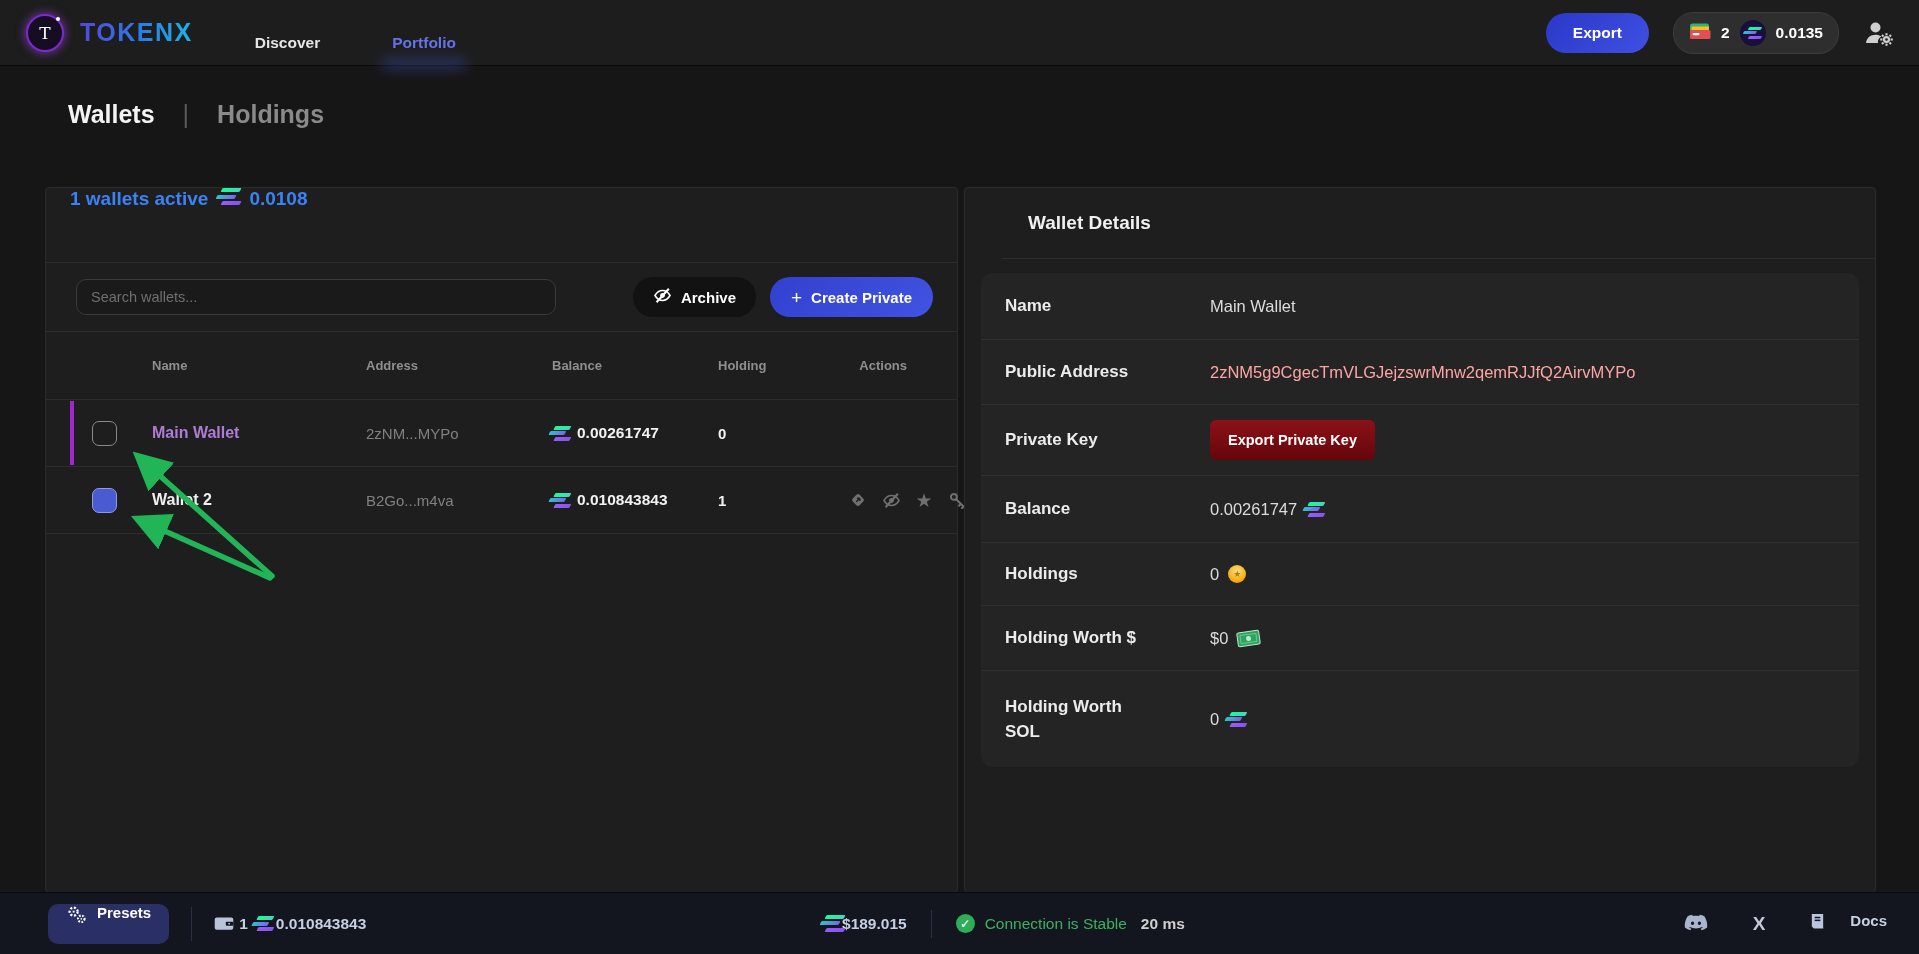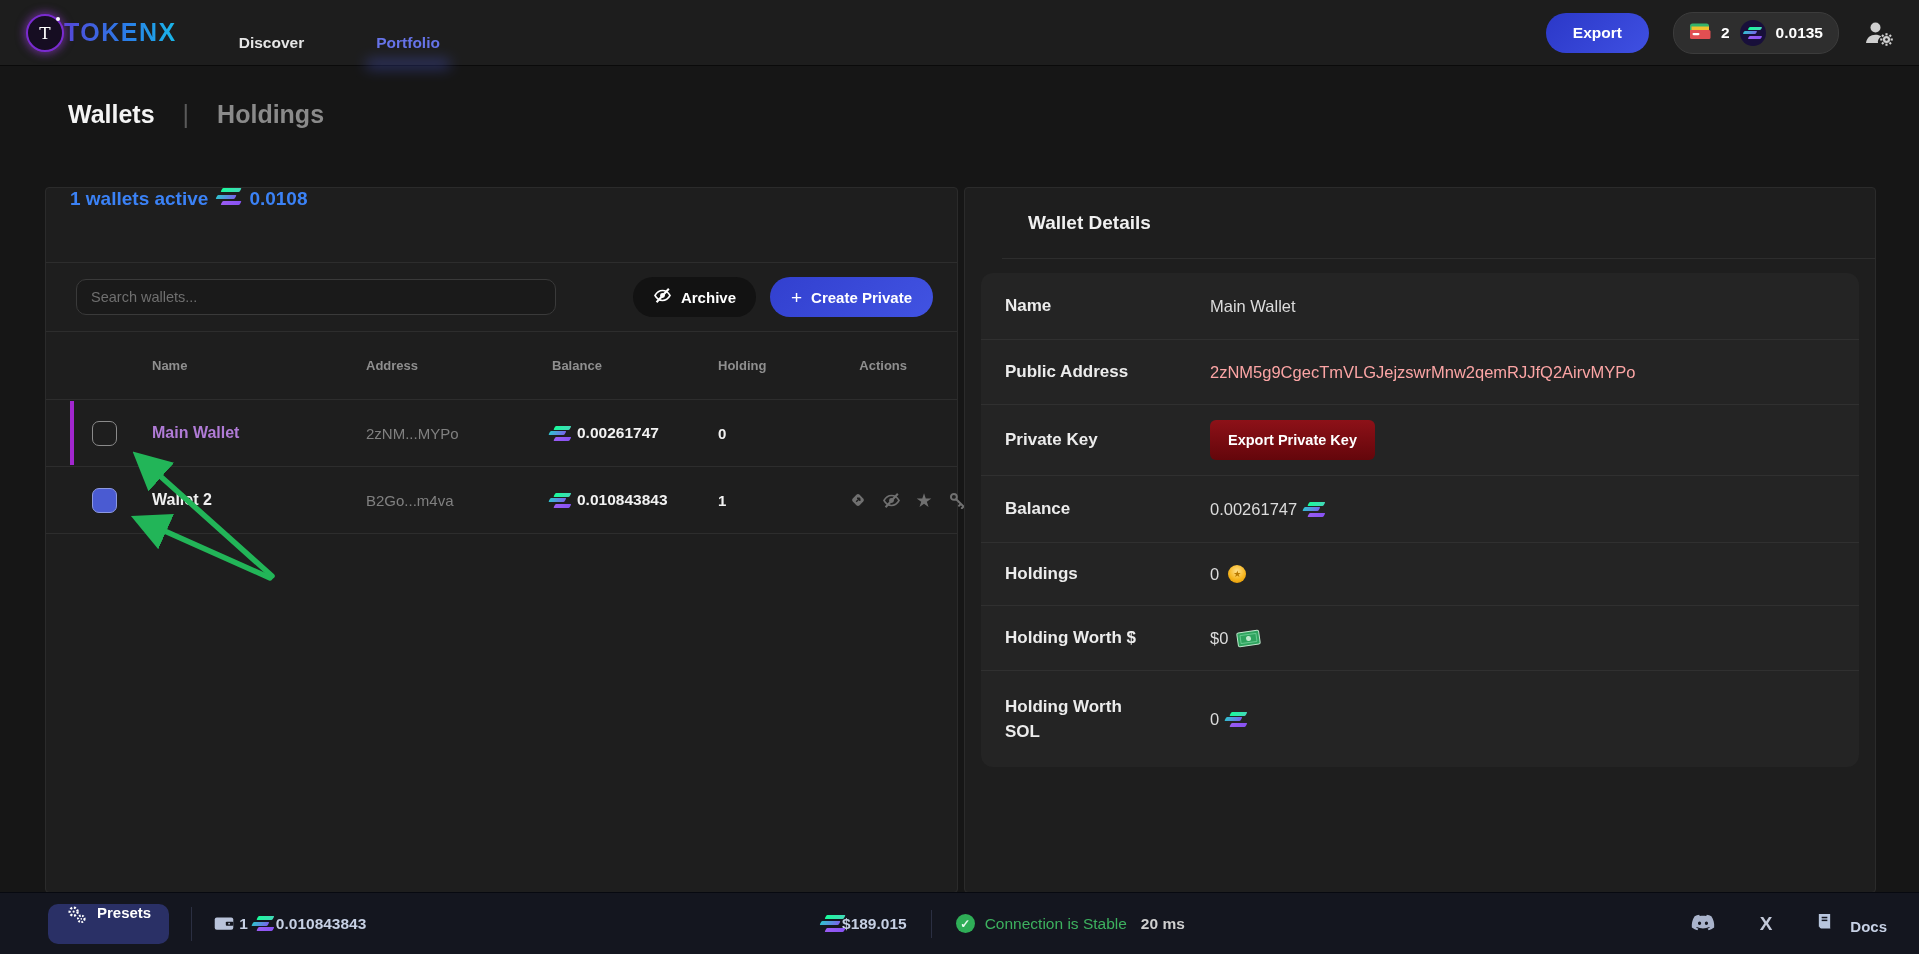--- a/index.html
+++ b/index.html
@@ -7,21 +7,21 @@
        font-family:"Liberation Sans",sans-serif;color:#e8e8e8;}
 
   
   .nav{position:absolute;top:0;left:0;right:0;height:66px;background:#1d1d1d;
        border-bottom:1px solid #0a0a0a;display:flex;align-items:center;padding:0 26px;box-sizing:border-box;}
   .logo{position:relative;width:38px;height:38px;border-radius:50%;background:#160d22;
         border:2px solid #7a2bd0;box-shadow:0 0 9px 2px rgba(155,60,220,.55);
         display:flex;align-items:center;justify-content:center;box-sizing:border-box;
         color:#fff;font-family:"DejaVu Serif",serif;font-size:17px;}
   .logo::after{content:"";position:absolute;top:1px;right:2px;width:4px;height:4px;border-radius:50%;background:#fff;}
-  .brand{margin-left:0;font-size:25px;font-weight:800;letter-spacing:1.5px;
+  .brand{margin-left:16px;font-size:25px;font-weight:800;letter-spacing:1.5px;
          background:linear-gradient(90deg,#5348d8,#2a7de8 55%,#19b8e8);
          -webkit-background-clip:text;background-clip:text;color:transparent;}
   .nav-links{display:flex;align-items:center;gap:72px;margin-left:62px;font-size:15.5px;font-weight:700;}
   .nav-link{color:#e6e6e6;cursor:pointer;margin-top:21px;}
   .nav-link.active{position:relative;color:#6673e8;}
   .nav-link.active::after{content:"";position:absolute;left:-10px;right:-10px;bottom:-16px;height:8px;
         background:#4a58d8;filter:blur(7px);opacity:.5;border-radius:4px;}
   .nav-right{margin-left:auto;display:flex;align-items:center;gap:24px;}
   .btn-deposit{height:40px;padding:0 27px;border-radius:20px;border:none;
         background:linear-gradient(135deg,#2b38c8,#3f50e2);color:#fff;font-weight:700;font-size:15.5px;
@@ -117,21 +117,21 @@
   .sb-div{width:1px;height:34px;background:#2b2f42;margin:0 22px;}
   .sb-div.short{height:28px;margin:0 24px;}
   .sb-text{color:#c6d0e4;font-weight:700;font-size:15px;}
   .sb-num{color:#c6d0e4;font-weight:700;font-size:15.5px;}
   .conn{color:#3db15f;font-size:15.5px;margin-left:10px;}
   .latency{color:#cfcfcf;font-weight:700;font-size:15.5px;margin-left:14px;}
   .checkc{width:19px;height:19px;border-radius:50%;background:#2fae57;display:inline-flex;
         align-items:center;justify-content:center;flex-shrink:0;}
   .checkc::before{content:"✓";color:#e6f9ec;font-size:12px;font-weight:700;}
   .x-glyph{color:#c2c8d8;font-weight:700;font-size:19px;cursor:pointer;}
-  .docs{display:flex;align-items:flex-end;gap:17px;cursor:pointer;}
+  .docs{display:flex;align-items:flex-start;gap:24px;cursor:pointer;}
   .iconbtn{display:inline-flex;align-items:center;cursor:pointer;}
 </style>
 </head>
 <body>
 
 <div class="app">
 
   <header class="nav">
     <div class="logo">
       <span>T</span>

